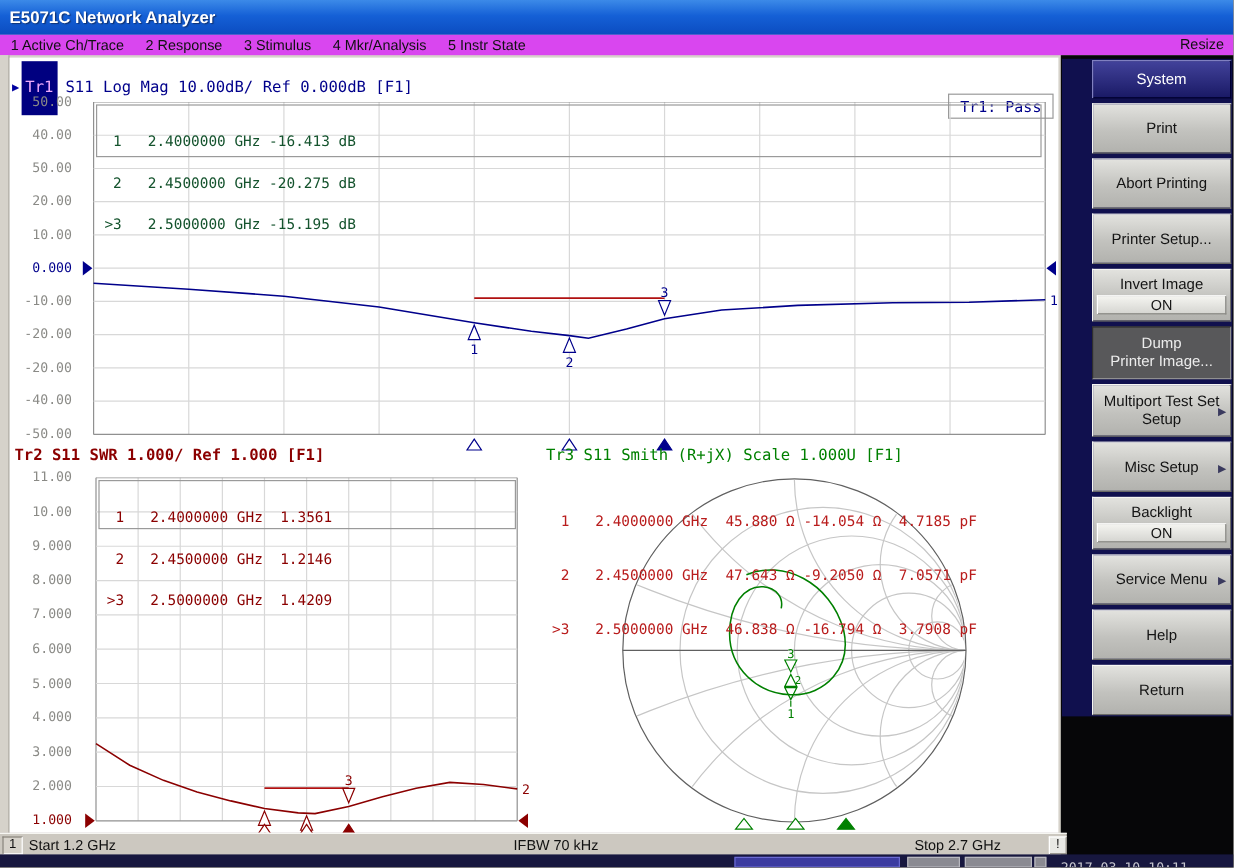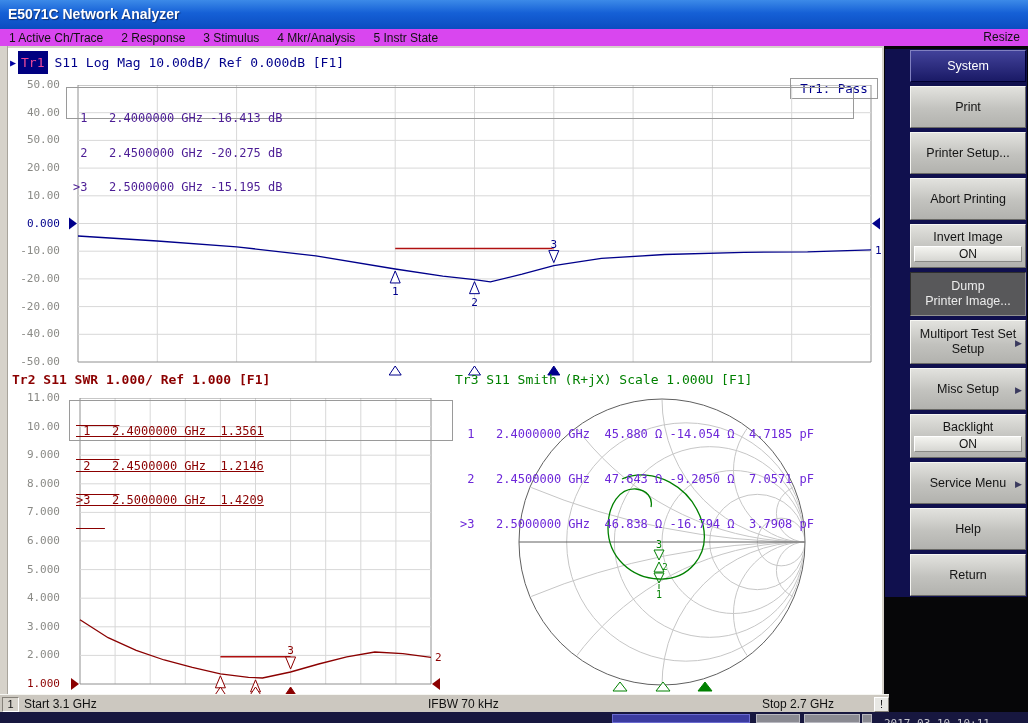--- a/index.html
+++ b/index.html
@@ -15,27 +15,27 @@
   .menu-bar{position:absolute;left:0;top:29px;width:100%;height:17px;background:#d946ef;
     font-size:12px;color:#111;display:flex;align-items:center;gap:18px;padding-left:9px;box-sizing:border-box;}
   .menu-item{white-space:nowrap;cursor:default;}
   .menu-resize{position:absolute;right:8px;top:0;line-height:17px;}
   
   .display{position:absolute;left:8px;top:48px;width:874px;height:646px;background:#FFFFFF;overflow:hidden;}
   .left-frame{position:absolute;left:0;top:46px;width:8px;height:648px;background:#D6D2CA;border-right:1px solid #A8A49C;box-sizing:border-box;}
   .tr-header{position:absolute;font-size:13px;white-space:pre;}
   .tr1-header{left:2px;top:3px;color:#00008B;display:flex;align-items:center;}
   .tr1-arrow{color:#0000A0;font-size:10px;margin-right:2px;}
-  .tr1-chip{background:#000080;color:#ec4899;padding:4px 3px;margin-right:7px;}
+  .tr1-chip{background:#000080;color:#f0abfc;padding:15px 3px;margin-right:7px;}
   .tr2-header{left:4px;top:324px;color:#8B0000;font-weight:bold;}
   .tr3-header{left:447px;top:324px;color:#008000;}
   .marker-table{position:absolute;border:1px solid #9A9A9A;background:transparent;font-size:12px;line-height:11.5px;white-space:pre;padding:2px 0 1px 6px;box-sizing:border-box;}
-  .mt1{left:58px;top:39px;width:788px;height:32px;color:#4c1d95;}
-  .mt2{left:61px;top:352px;width:384px;height:41px;color:#8B0000;text-decoration:underline;}
-  .mt3{left:452px;top:349px;color:#6d28d9;font-size:12px;line-height:15px;white-space:pre;position:absolute;z-index:5;background:transparent;}
+  .mt1{left:72px;top:39px;width:788px;height:44px;color:#14532d;}
+  .mt2{left:74px;top:352px;width:348px;height:41px;color:#8B0000;}
+  .mt3{left:452px;top:349px;color:#b91c1c;font-size:12px;line-height:15px;white-space:pre;position:absolute;z-index:5;background:transparent;}
   .pass-box{position:absolute;left:782px;top:30px;width:88px;height:21px;background:#FFF;border:1px solid #9A9A9A;
     color:#00008B;font-size:12.5px;text-align:center;line-height:20px;box-sizing:border-box;}
   .ytick{position:absolute;width:50px;text-align:right;font-size:11px;color:#8A8A86;height:14px;line-height:14px;}
   .ytick.ref1{color:#00008B;}
   .ytick.ref2{color:#8B0000;}
   svg{position:absolute;}
   
   .sidebar{position:absolute;left:884px;top:46px;width:144px;height:677px;background:#060608;}
   .sb-stack{position:absolute;left:1px;top:3px;width:142px;display:flex;flex-direction:column;gap:4px;background:#10104E;padding:1px;box-sizing:border-box;}
   .sb-btn{background:linear-gradient(180deg,#E2E2DE 0%,#C2C2BE 55%,#B2B2AE 100%);
@@ -262,24 +262,24 @@
 
   <div class="sidebar">
     <div class="sb-stack" id="sb-stack">
         <div class="sb-btn sb-header">
           <div>System</div>
         </div>
         <div class="sb-btn">
           <div>Print</div>
         </div>
         <div class="sb-btn">
+          <div>Abort Printing</div>
+        </div>
+        <div class="sb-btn">
           <div>Printer Setup...</div>
-        </div>
-        <div class="sb-btn">
-          <div>Abort Printing</div>
         </div>
         <div class="sb-btn tall">
           <div>Invert Image</div>
           <div class="sb-toggle">ON</div>
         </div>
         <div class="sb-btn sb-pressed tall">
           <div>Dump</div>
           <div>Printer Image...</div>
         </div>
         <div class="sb-btn tall">
@@ -303,21 +303,21 @@
           <div>Help</div>
         </div>
         <div class="sb-btn">
           <div>Return</div>
         </div>
       </div>
   </div>
 
   <div class="status-bar">
     <div class="ch-box">1</div>
-    <div class="st-start">Start 3.1 GHz</div>
+    <div class="st-start">Start 1.2 GHz</div>
     <div class="st-ifbw">IFBW 70 kHz</div>
     <div class="st-stop">Stop 2.7 GHz</div>
     <div class="st-cor">Cor</div>
     <div class="st-warn">!</div>
   </div>
 
   <div class="taskbar">
     <div class="tb-blue"></div>
     <div class="tb-gray" style="left:756px;width:44px;"></div>
     <div class="tb-gray" style="left:804px;width:56px;"></div>

